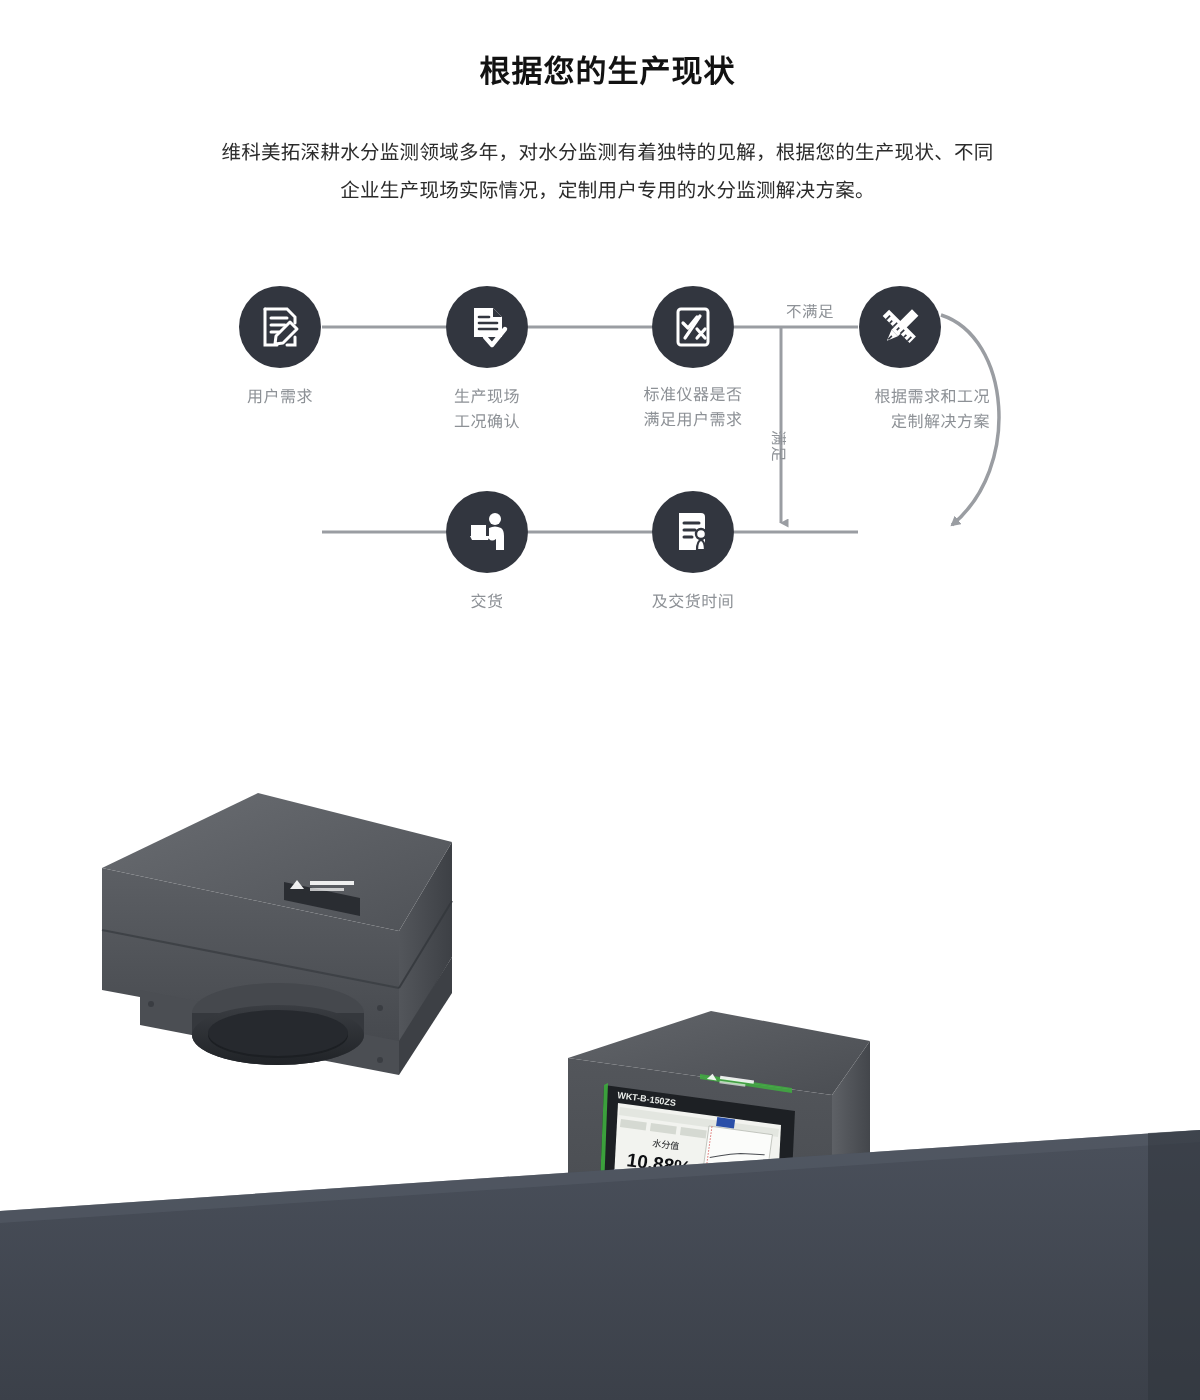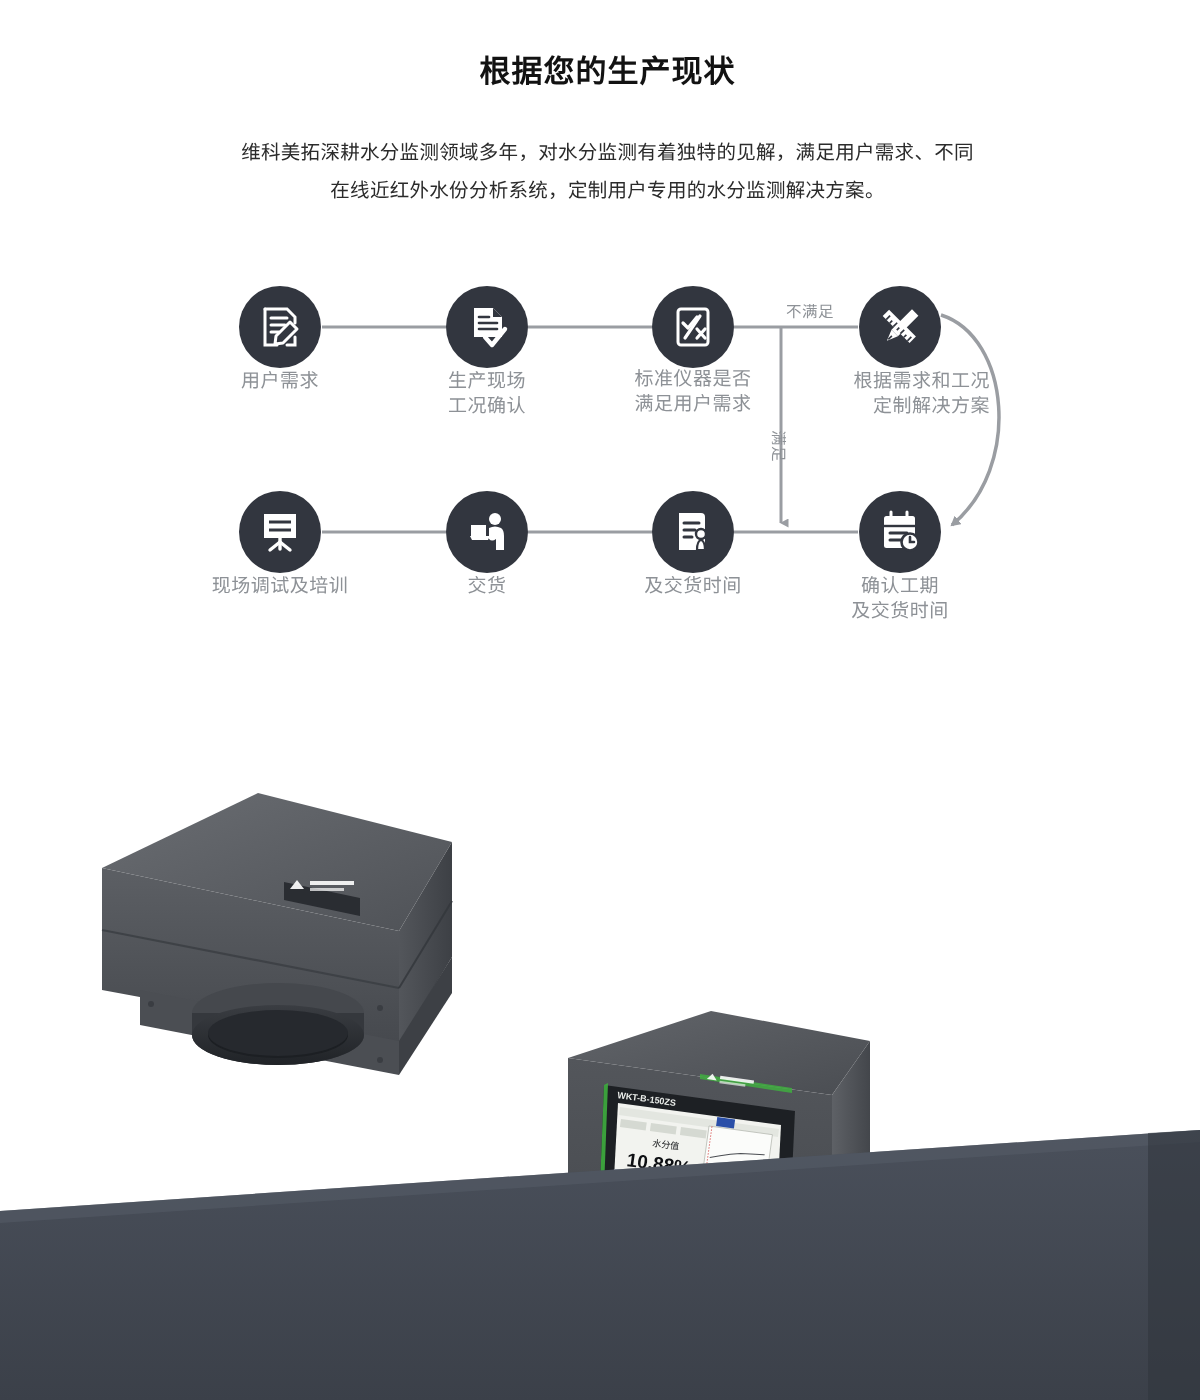--- a/index.html
+++ b/index.html
@@ -38,21 +38,22 @@
 
   .node { position: absolute; width: 180px; text-align: center; }
   .node .circle {
     width: 82px; height: 82px; border-radius: 50%;
     background: #32363f;
     margin: 0 auto;
     display: flex; align-items: center; justify-content: center;
   }
   .node .circle svg { display: block; }
   .node .caption {
-    font-size: 19px;
+    margin-top: 16px;
+    font-size: 16px;
     line-height: 25px;
     color: #8d9196;
     letter-spacing: 0.5px;
     white-space: pre-line;
   }
 
   .branch-label {
     position: absolute;
     font-size: 15.5px;
     color: #8d9196;
@@ -71,22 +72,22 @@
   .screen-text { font-family: "Liberation Sans", sans-serif; }
 </style>
 </head>
 <body>
 
 <div class="page">
 
   <div class="headings">
     <div class="headline">根据您的生产现状</div>
     <div class="subcopy">
-      <div>维科美拓深耕水分监测领域多年，对水分监测有着独特的见解，满足用户需求、不同</div>
-      <div>在线近红外水份分析系统，定制用户专用的水分监测解决方案。</div>
+      <div>维科美拓深耕水分监测领域多年，对水分监测有着独特的见解，根据您的生产现状、不同</div>
+      <div>企业生产现场实际情况，定制用户专用的水分监测解决方案。</div>
     </div>
   </div>
 
   <div class="flow">
 
     <svg class="flow-svg" width="1200" height="430" viewBox="0 0 1200 430">
       <defs>
         <marker id="arrowDown" markerWidth="9" markerHeight="9" refX="4.5" refY="7.5" orient="auto" markerUnits="userSpaceOnUse">
           <path d="M0,0 L9,0 L4.5,8.5 Z" fill="#9a9da2"></path>
         </marker>
@@ -173,33 +174,20 @@
               <line x1="19.5" y1="34" x2="23" y2="34"></line>
               <line x1="19.5" y1="39" x2="25" y2="39"></line>
             </g>
           </g>
         </svg>
       </div>
       <div class="caption">根据需求和工况
 定制解决方案</div>
     </div>
 
-    <div class="node" style="left:190px; top:224px;">
-      <div class="circle">
-        <svg width="46" height="46" viewBox="0 0 46 46">
-          <rect x="7" y="5" width="32" height="24" fill="#fff"></rect>
-          <line x1="12" y1="13" x2="34" y2="13" stroke="#32363f" stroke-width="3"></line>
-          <line x1="12" y1="21" x2="34" y2="21" stroke="#32363f" stroke-width="3"></line>
-          <line x1="23" y1="29" x2="23" y2="40" stroke="#fff" stroke-width="3.4" stroke-linecap="round"></line>
-          <line x1="23" y1="33" x2="13" y2="41" stroke="#fff" stroke-width="3.4" stroke-linecap="round"></line>
-          <line x1="23" y1="33" x2="33" y2="41" stroke="#fff" stroke-width="3.4" stroke-linecap="round"></line>
-        </svg>
-      </div>
-      <div class="caption">现场调试及培训</div>
-    </div>
 
     <div class="node" style="left:397px; top:224px;">
       <div class="circle">
         <svg width="46" height="46" viewBox="0 0 46 46">
           <circle cx="31" cy="10" r="6" fill="#fff"></circle>
           <path d="M25 19 q6 -3 12 0 q3 2 3 8 v14 h-8 v-11 q-4 3 -7 0 z" fill="#fff"></path>
           <rect x="7" y="16" width="15" height="11" fill="#fff"></rect>
           <path d="M6 27 h20 l-2 4 h-16 z" fill="#fff"></path>
         </svg>
       </div>
@@ -213,36 +201,20 @@
           <line x1="14" y1="14" x2="29" y2="14" stroke="#32363f" stroke-width="3" stroke-linecap="round"></line>
           <line x1="14" y1="21" x2="25" y2="21" stroke="#32363f" stroke-width="3" stroke-linecap="round"></line>
           <line x1="14" y1="28" x2="22" y2="28" stroke="#32363f" stroke-width="3" stroke-linecap="round"></line>
           <circle cx="31" cy="25" r="5" fill="#fff" stroke="#32363f" stroke-width="2.4"></circle>
           <path d="M27 41 q0 -9 4 -10 q4 1 4 10 z" fill="#fff" stroke="#32363f" stroke-width="2.2"></path>
         </svg>
       </div>
       <div class="caption">及交货时间</div>
     </div>
 
-    <div class="node" style="left:810px; top:224px;">
-      <div class="circle">
-        <svg width="46" height="46" viewBox="0 0 46 46">
-          <line x1="14" y1="3" x2="14" y2="10" stroke="#fff" stroke-width="3" stroke-linecap="round"></line>
-          <line x1="30" y1="3" x2="30" y2="10" stroke="#fff" stroke-width="3" stroke-linecap="round"></line>
-          <rect x="7" y="7" width="31" height="32" rx="2.5" fill="#fff"></rect>
-          <line x1="7" y1="17" x2="38" y2="17" stroke="#32363f" stroke-width="2.4"></line>
-          <line x1="13" y1="24" x2="30" y2="24" stroke="#32363f" stroke-width="3" stroke-linecap="round"></line>
-          <line x1="13" y1="31" x2="26" y2="31" stroke="#32363f" stroke-width="3" stroke-linecap="round"></line>
-          <circle cx="33" cy="33" r="8.5" fill="#fff" stroke="#32363f" stroke-width="2.6"></circle>
-          <path d="M33 28 v5 h4" fill="none" stroke="#32363f" stroke-width="2.6" stroke-linecap="round"></path>
-        </svg>
-      </div>
-      <div class="caption">确认工期
-及交货时间</div>
-    </div>
   </div>
 
   <div class="product">
     <svg width="1200" height="655" viewBox="0 0 1200 655">
       <defs>
         <linearGradient id="topFace" x1="0" y1="0" x2="1" y2="1">
           <stop offset="0%" stop-color="#6a6d72"></stop>
           <stop offset="100%" stop-color="#4f5257"></stop>
         </linearGradient>
         <linearGradient id="frontFace" x1="0" y1="0" x2="0" y2="1">

